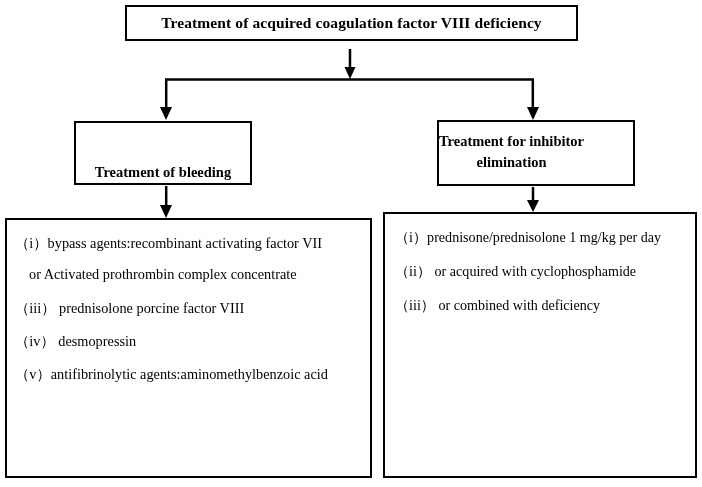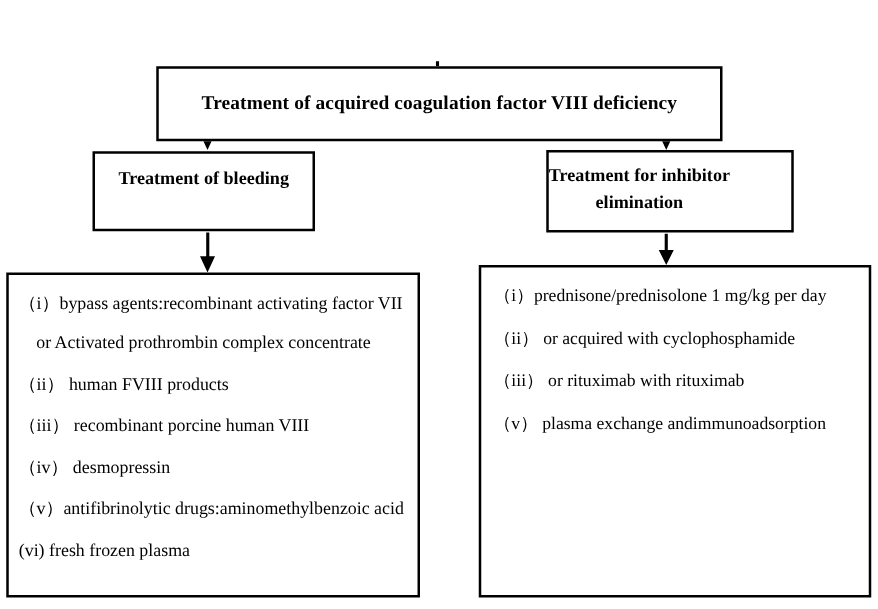--- a/index.html
+++ b/index.html
@@ -37,40 +37,39 @@
     position: absolute;
     box-sizing: border-box;
     background: #ffffff;
     border: 2.5px solid #000000;
   }
 
   .title-box {
     left: 125px;
     top: 5px;
     width: 453px;
-    height: 60px;
+    height: 36px;
     display: flex;
     align-items: center;
     justify-content: center;
-    margin-top: 48px;
   }
   .title-text {
     font-weight: bold;
     font-size: 15.5px;
     letter-spacing: 0.1px;
     white-space: nowrap;
   }
 
   .mid-box-left {
     left: 74px;
     top: 121px;
     width: 178px;
     height: 64px;
     display: flex;
-    align-items: flex-start;
+    align-items: flex-end;
     justify-content: center;
     padding-top: 10px;
   }
   .mid-box-right {
     left: 437px;
     top: 120px;
     width: 198px;
     height: 66px;
     display: flex;
     align-items: flex-start;
@@ -80,21 +79,21 @@
   .mid-text {
     font-weight: bold;
     font-size: 14.5px;
     line-height: 1.45;
     text-align: center;
   }
 
   .panel-left {
     left: 5px;
     top: 218px;
-    width: 331px;
+    width: 367px;
     height: 260px;
     padding: 13px 8px 0 8px;
   }
   .panel-right {
     left: 383px;
     top: 212px;
     width: 314px;
     height: 266px;
     padding: 13px 8px 0 10px;
   }
@@ -160,54 +159,42 @@
     </span>
   </div>
 
   <div class="box panel-left">
     <ul class="item-list">
       <li class="item">
         <span>（i）</span><span>bypass agents:recombinant activating factor VII</span>
         <span class="item-cont">or Activated prothrombin complex concentrate</span>
       </li>
       <li class="item">
-        <span>（ii）</span>
-        <span>human FVIII products</span>
-      </li>
-      <li class="item">
         <span>（iii）</span>
-        <span>recombinant porcine human VIII</span>
+        <span>prednisolone porcine factor VIII</span>
       </li>
       <li class="item">
         <span>（iv）</span>
         <span>desmopressin</span>
       </li>
       <li class="item">
-        <span>（v）</span><span>antifibrinolytic drugs:aminomethylbenzoic acid</span>
-      </li>
-      <li class="item">
-        <span>(vi)</span>
-        <span>fresh frozen plasma</span>
+        <span>（v）</span><span>antifibrinolytic agents:aminomethylbenzoic acid</span>
       </li>
     </ul>
   </div>
 
   <div class="box panel-right">
     <ul class="item-list">
       <li class="item">
         <span>（i）</span><span>prednisone/prednisolone 1 mg/kg per day</span>
       </li>
       <li class="item">
         <span>（ii）</span>
         <span>or acquired with cyclophosphamide</span>
       </li>
       <li class="item">
         <span>（iii）</span>
-        <span>or rituximab with rituximab</span>
-      </li>
-      <li class="item">
-        <span>（v）</span>
-        <span>plasma exchange andimmunoadsorption</span>
+        <span>or combined with deficiency</span>
       </li>
     </ul>
   </div>
 
 </div>
 
 </body></html>

